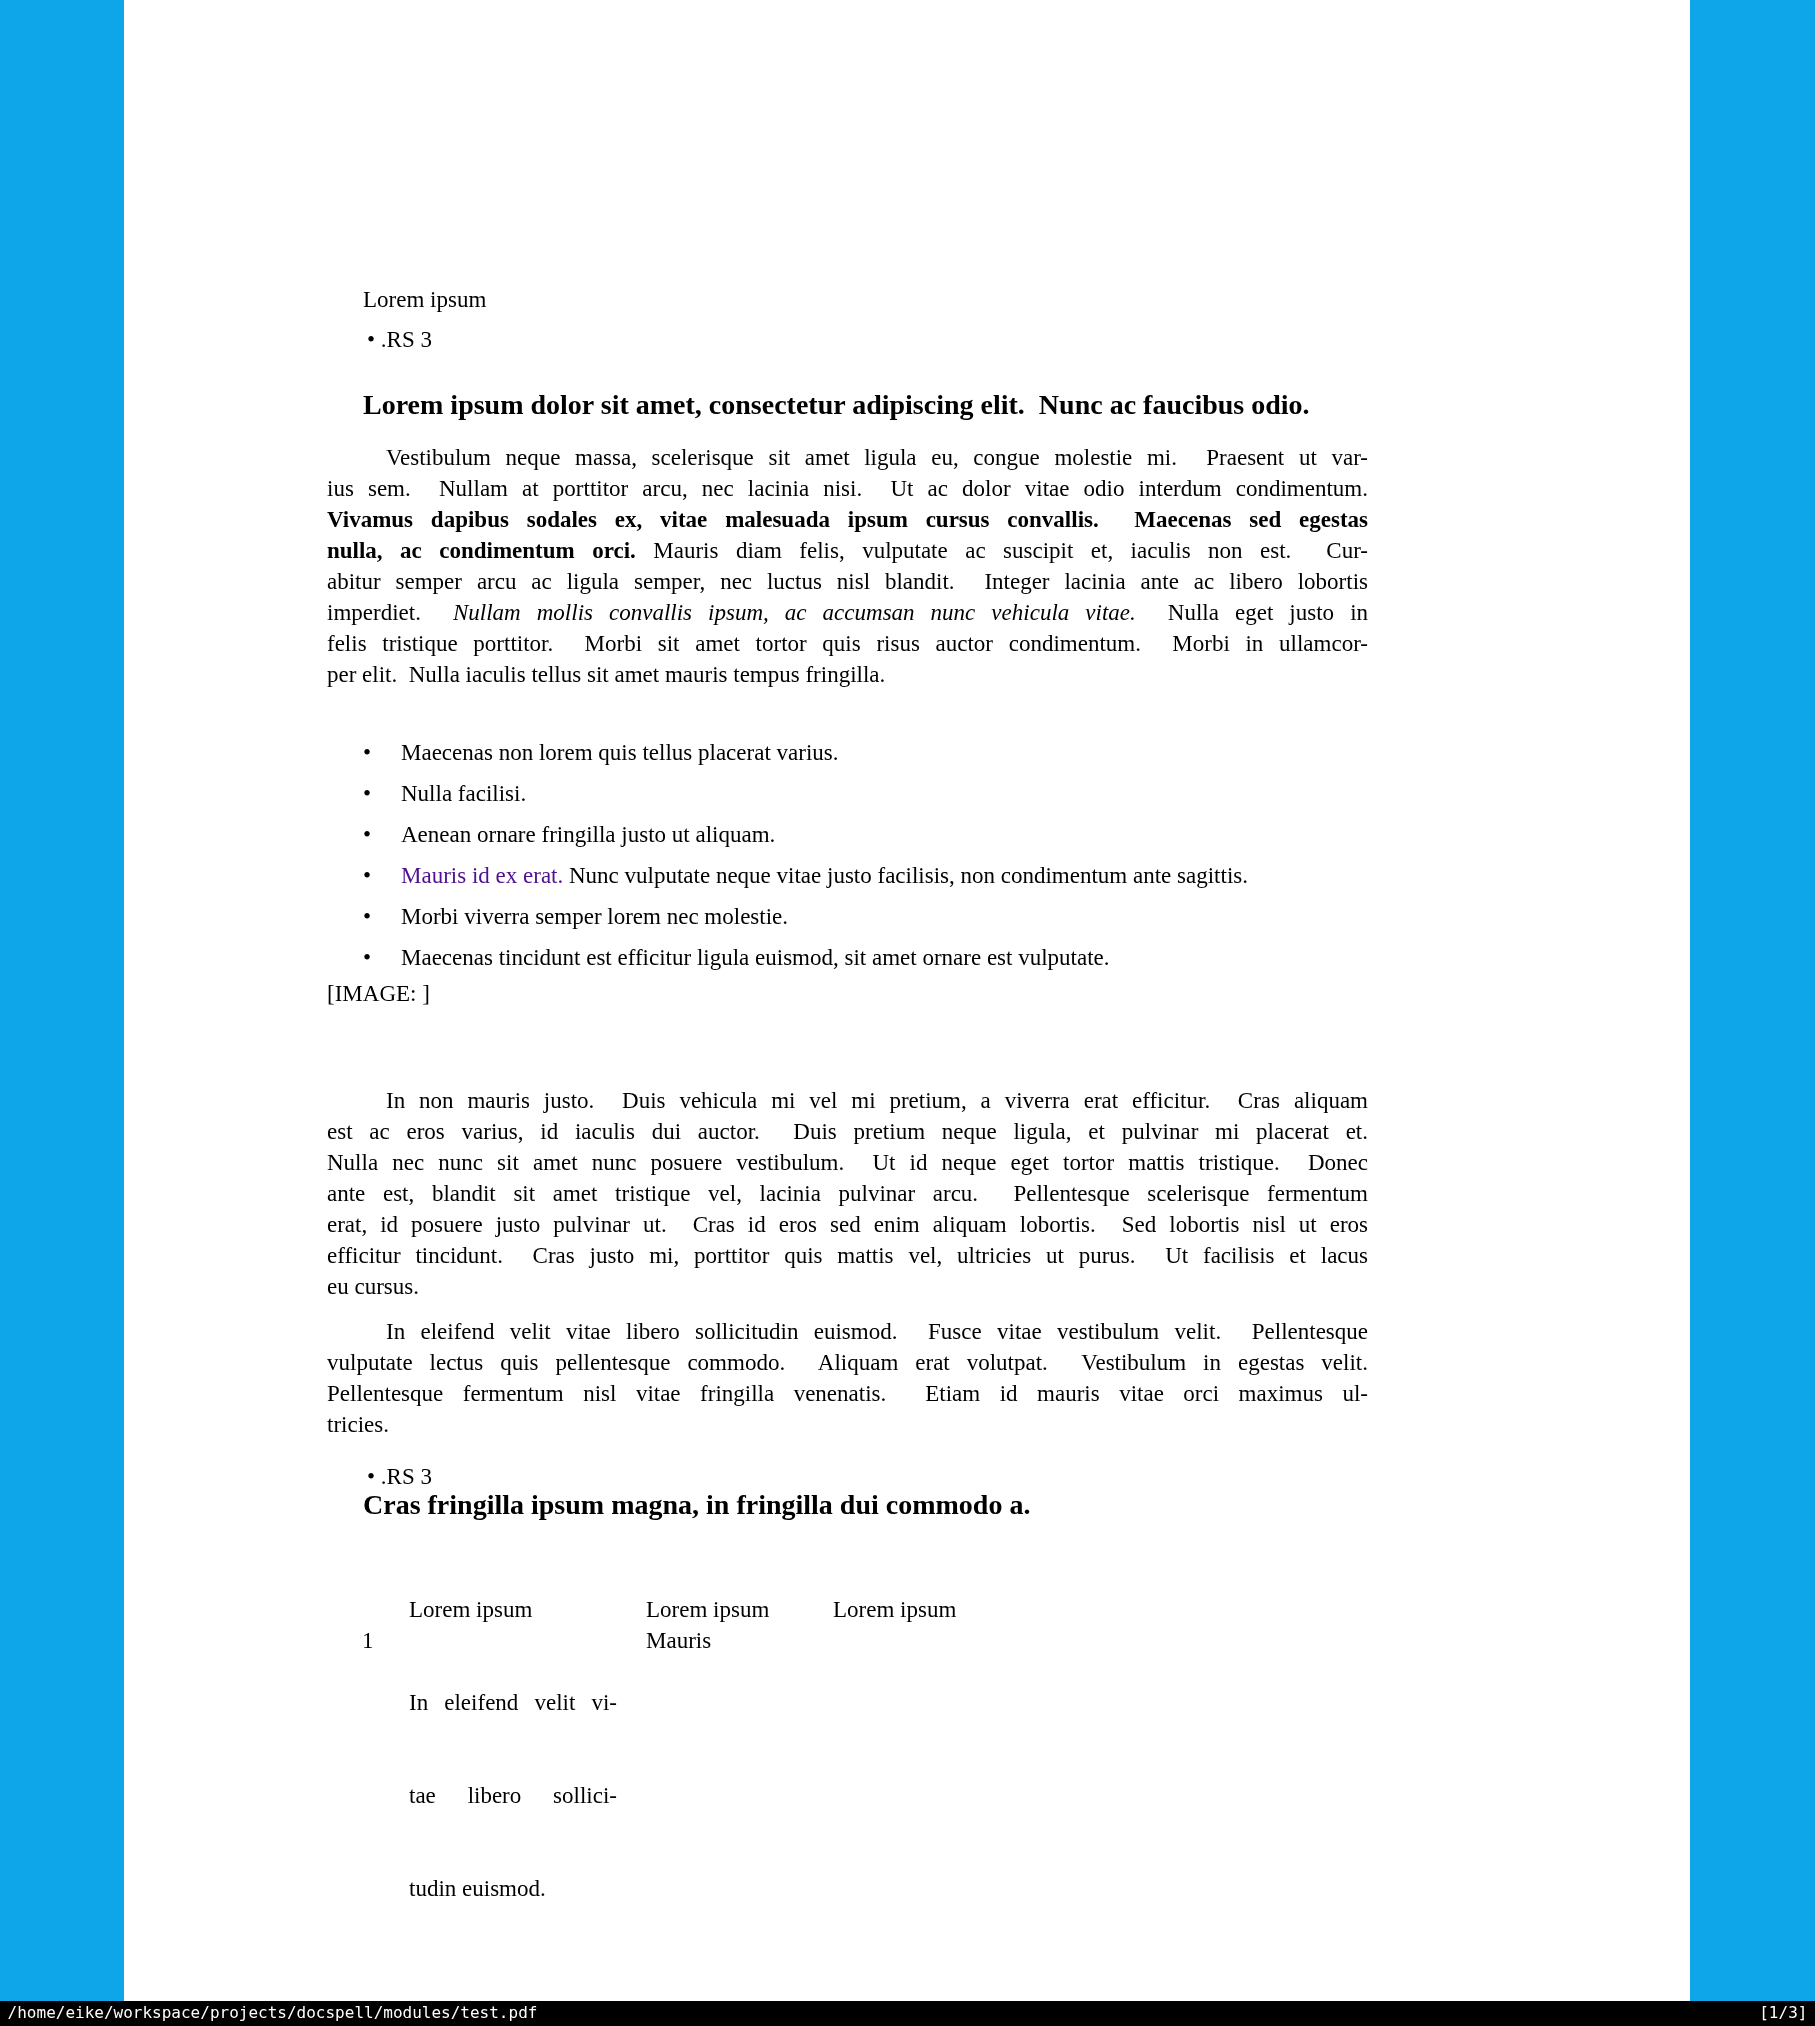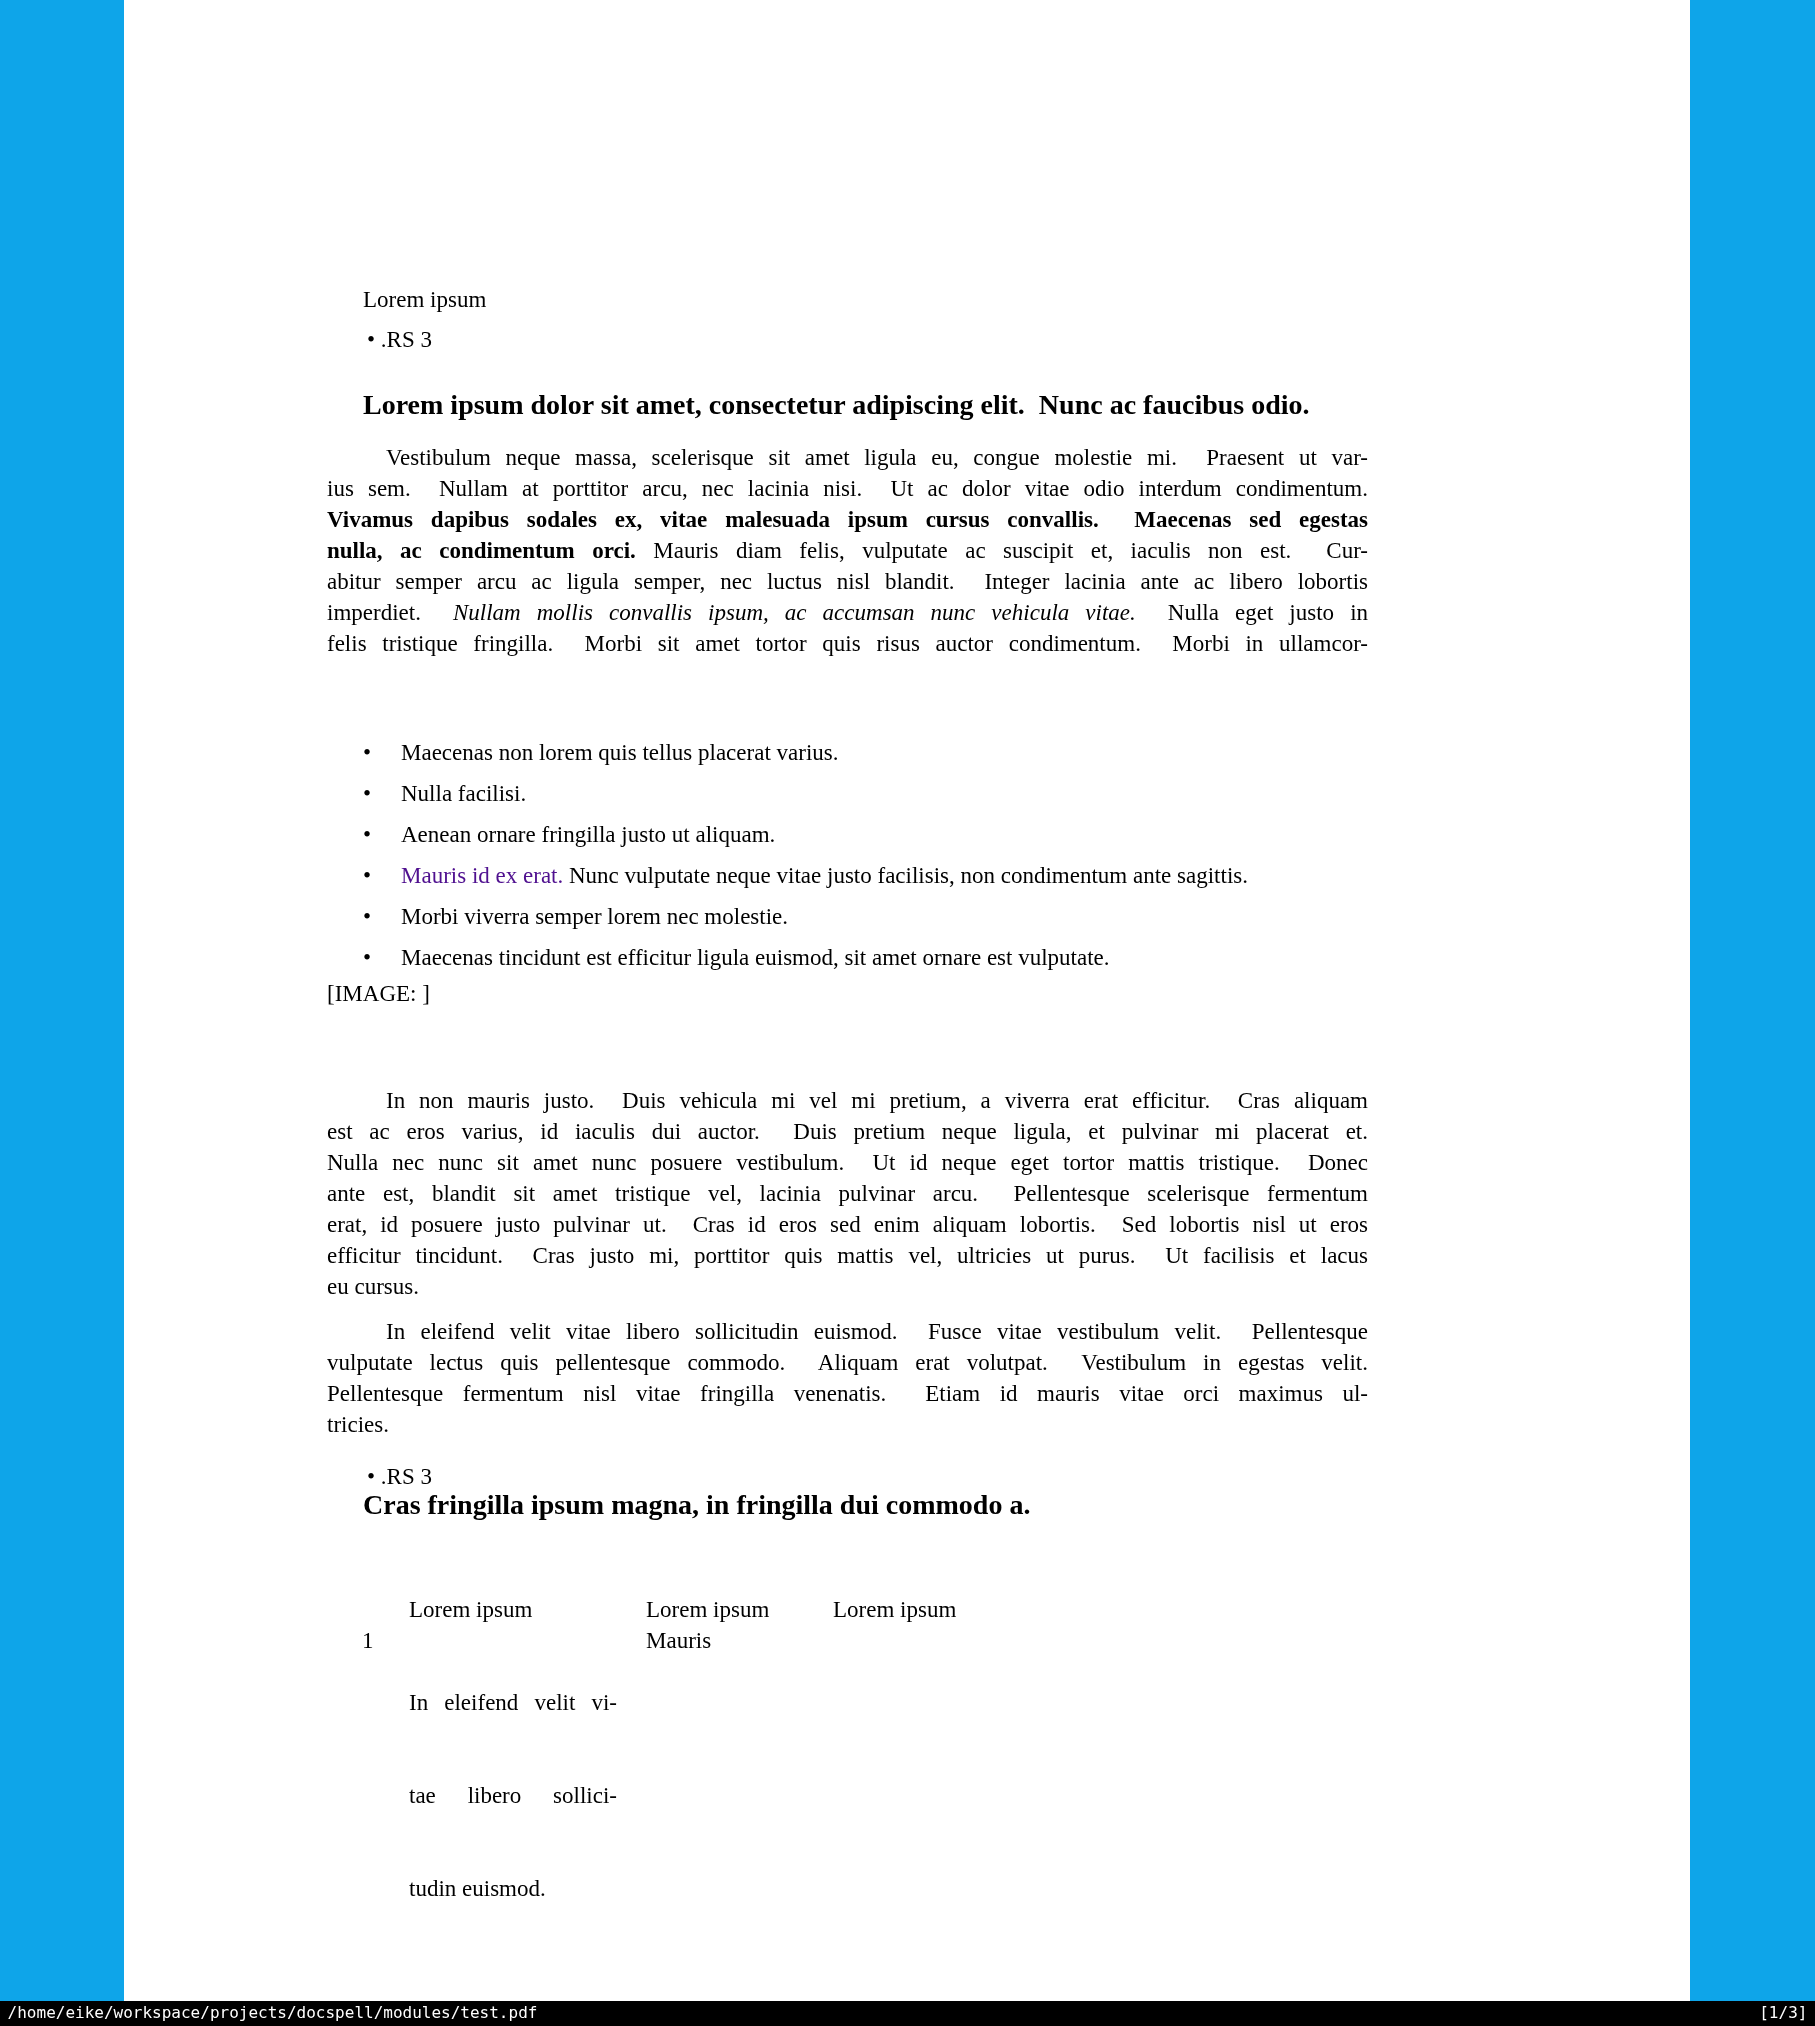--- a/index.html
+++ b/index.html
@@ -119,21 +119,22 @@
 
     <div class="blk heading pad-h" style="top:388px;">Lorem ipsum dolor sit amet, consectetur adipiscing elit.  Nunc ac faucibus odio.</div>
 
     <div class="blk" style="top:442px;">
       <div class="ln jl ind">Vestibulum neque massa, scelerisque sit amet ligula eu, congue molestie mi.  Praesent ut var-</div>
       <div class="ln jl">ius sem.  Nullam at porttitor arcu, nec lacinia nisi.  Ut ac dolor vitae odio interdum condimentum.</div>
       <div class="ln jl bold">Vivamus dapibus sodales ex, vitae malesuada ipsum cursus convallis.  Maecenas sed egestas</div>
       <div class="ln jl"><span class="bold">nulla, ac condimentum orci.</span><span> Mauris diam felis, vulputate ac suscipit et, iaculis non est.  Cur-</span></div>
       <div class="ln jl">abitur semper arcu ac ligula semper, nec luctus nisl blandit.  Integer lacinia ante ac libero lobortis</div>
       <div class="ln jl"><span>imperdiet.  </span><span class="ital">Nullam mollis convallis ipsum, ac accumsan nunc vehicula vitae.</span><span>  Nulla eget justo in</span></div>
-      <div class="ln jl">felis tristique fringilla.  Morbi sit amet tortor quis risus auctor condimentum.  Morbi in ullamcor-</div>
+      <div class="ln jl">felis tristique porttitor.  Morbi sit amet tortor quis risus auctor condimentum.  Morbi in ullamcor-</div>
+      <div class="ln">per elit.  Nulla iaculis tellus sit amet mauris tempus fringilla.</div>
     </div>
 
 
     <div class="blk" style="top:737px;">
       <div class="bullet-item"><span class="bullet-dot">•</span><span>Maecenas non lorem quis tellus placerat varius.</span></div>
       <div class="bullet-item"><span class="bullet-dot">•</span><span>Nulla facilisi.</span></div>
       <div class="bullet-item"><span class="bullet-dot">•</span><span>Aenean ornare fringilla justo ut aliquam.</span></div>
       <div class="bullet-item"><span class="bullet-dot">•</span><span class="doc-link">Mauris id ex erat.</span><span> Nunc vulputate neque vitae justo facilisis, non condimentum ante sagittis.</span></div>
       <div class="bullet-item"><span class="bullet-dot">•</span><span>Morbi viverra semper lorem nec molestie.</span></div>
       <div class="bullet-item"><span class="bullet-dot">•</span><span>Maecenas tincidunt est efficitur ligula euismod, sit amet ornare est vulputate.</span></div>

